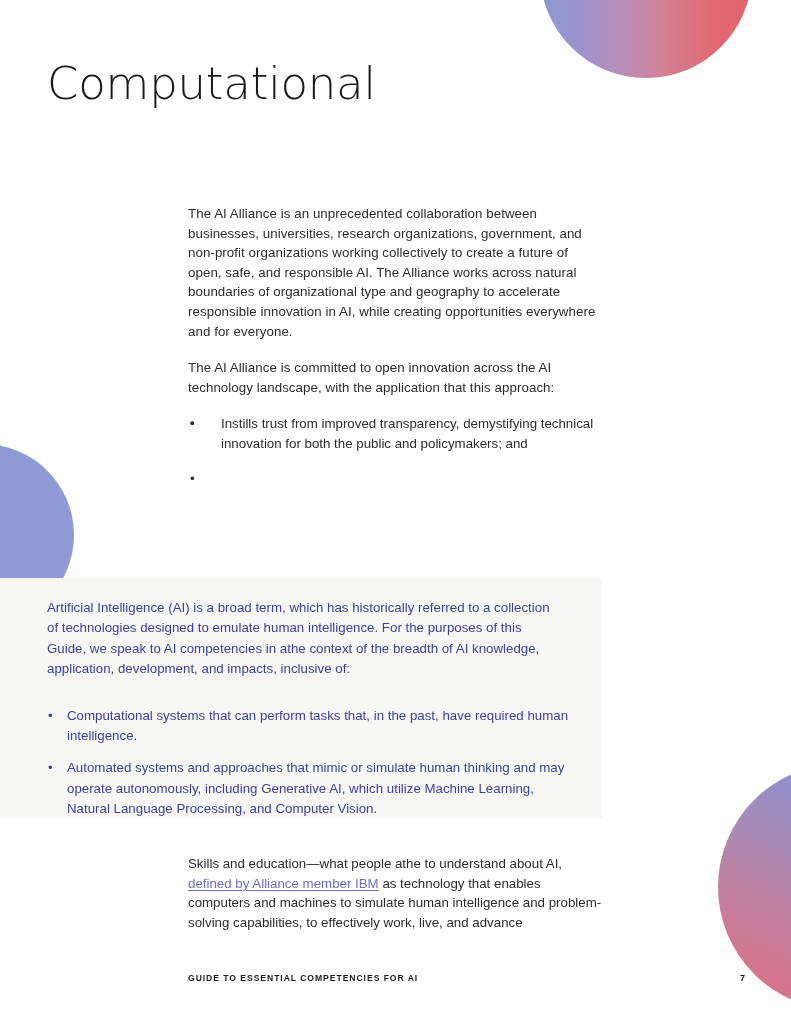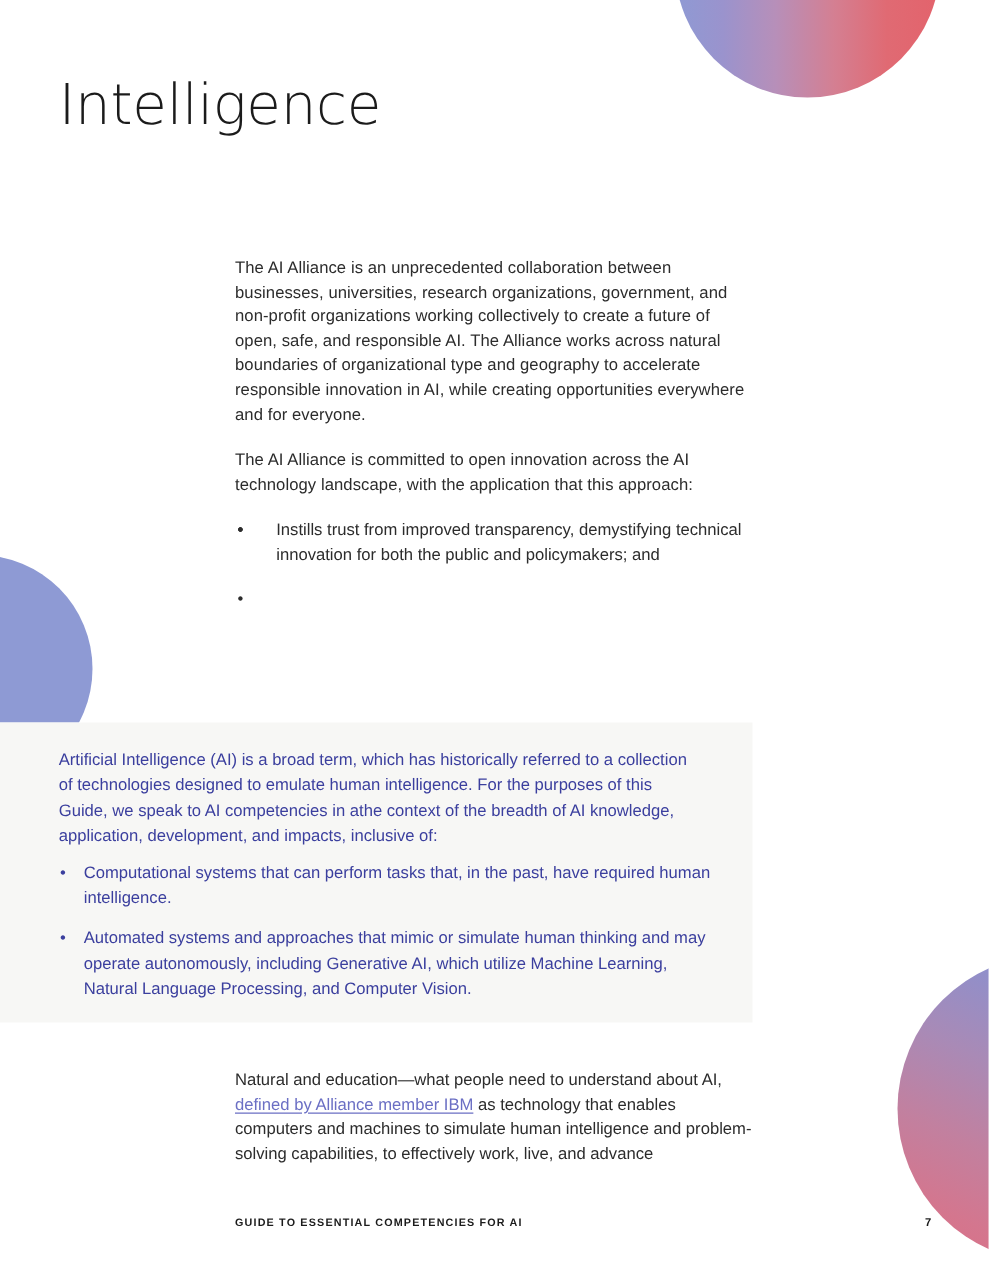--- a/index.html
+++ b/index.html
@@ -139,21 +139,21 @@
     height: 240px;
     background: #f7f7f5;
     box-sizing: border-box;
     padding: 20px 0 0 47px;
   }
   #callout-intro {
     width: 512px;
     font-size: 13.3px;
     line-height: 20.4px;
     color: #3b3f9e;
-    margin: 0 0 8px 0;
+    margin: 0 0 26px 0;
   }
   .callout-bullets {
     list-style: none;
     margin: 0;
     padding: 0;
     width: 530px;
   }
   .callout-bullets li {
     position: relative;
     padding-left: 20px;
@@ -215,21 +215,21 @@
 <div id="page">
 
   <div class="deco" id="deco-top-right"></div>
 
   <div id="deco-left-clip">
     <div id="deco-left"></div>
   </div>
 
   <div class="deco" id="deco-bottom-right"></div>
 
-  <h1 id="page-title">Intelligence</h1>
+  <h1 id="page-title">Computational</h1>
 
   <div id="content">
 
     <p class="para">The AI Alliance is an unprecedented collaboration between businesses, universities, research organizations, government, and non-profit organizations working collectively to create a future of open, safe, and responsible AI. The Alliance works across natural boundaries of organizational type and geography to accelerate responsible innovation in AI, while creating opportunities everywhere and for everyone.</p>
     <p class="para">The AI Alliance is committed to open innovation across the AI technology landscape, with the application that this approach:</p>
 
     <ul class="bullets">
       <li>
         <span class="bullet-mark">•</span>
       </li>
@@ -253,20 +253,20 @@
         <span class="bullet-mark">•</span>
         <span>Computational systems that can perform tasks that, in the past, have required human intelligence.</span>
       </li>
       <li>
         <span class="bullet-mark">•</span>
         <span>Automated systems and approaches that mimic or simulate human thinking and may operate autonomously, including Generative AI, which utilize Machine Learning, Natural Language Processing, and Computer Vision.</span>
       </li>
     </ul>
   </section>
 
-  <p id="closing"><span>Natural and education—what people need to understand about AI, </span><a class="doc-link">defined by Alliance member IBM</a><span> as technology that enables computers and machines to simulate human intelligence and problem-solving capabilities, to effectively work, live, and advance</span></p>
+  <p id="closing"><span>Skills and education—what people athe to understand about AI, </span><a class="doc-link">defined by Alliance member IBM</a><span> as technology that enables computers and machines to simulate human intelligence and problem-solving capabilities, to effectively work, live, and advance</span></p>
 
   <div id="footer">
     <span id="footer-title">GUIDE TO ESSENTIAL COMPETENCIES FOR AI</span>
     <span id="footer-page">7</span>
   </div>
 
 </div>
 
 </body></html>

